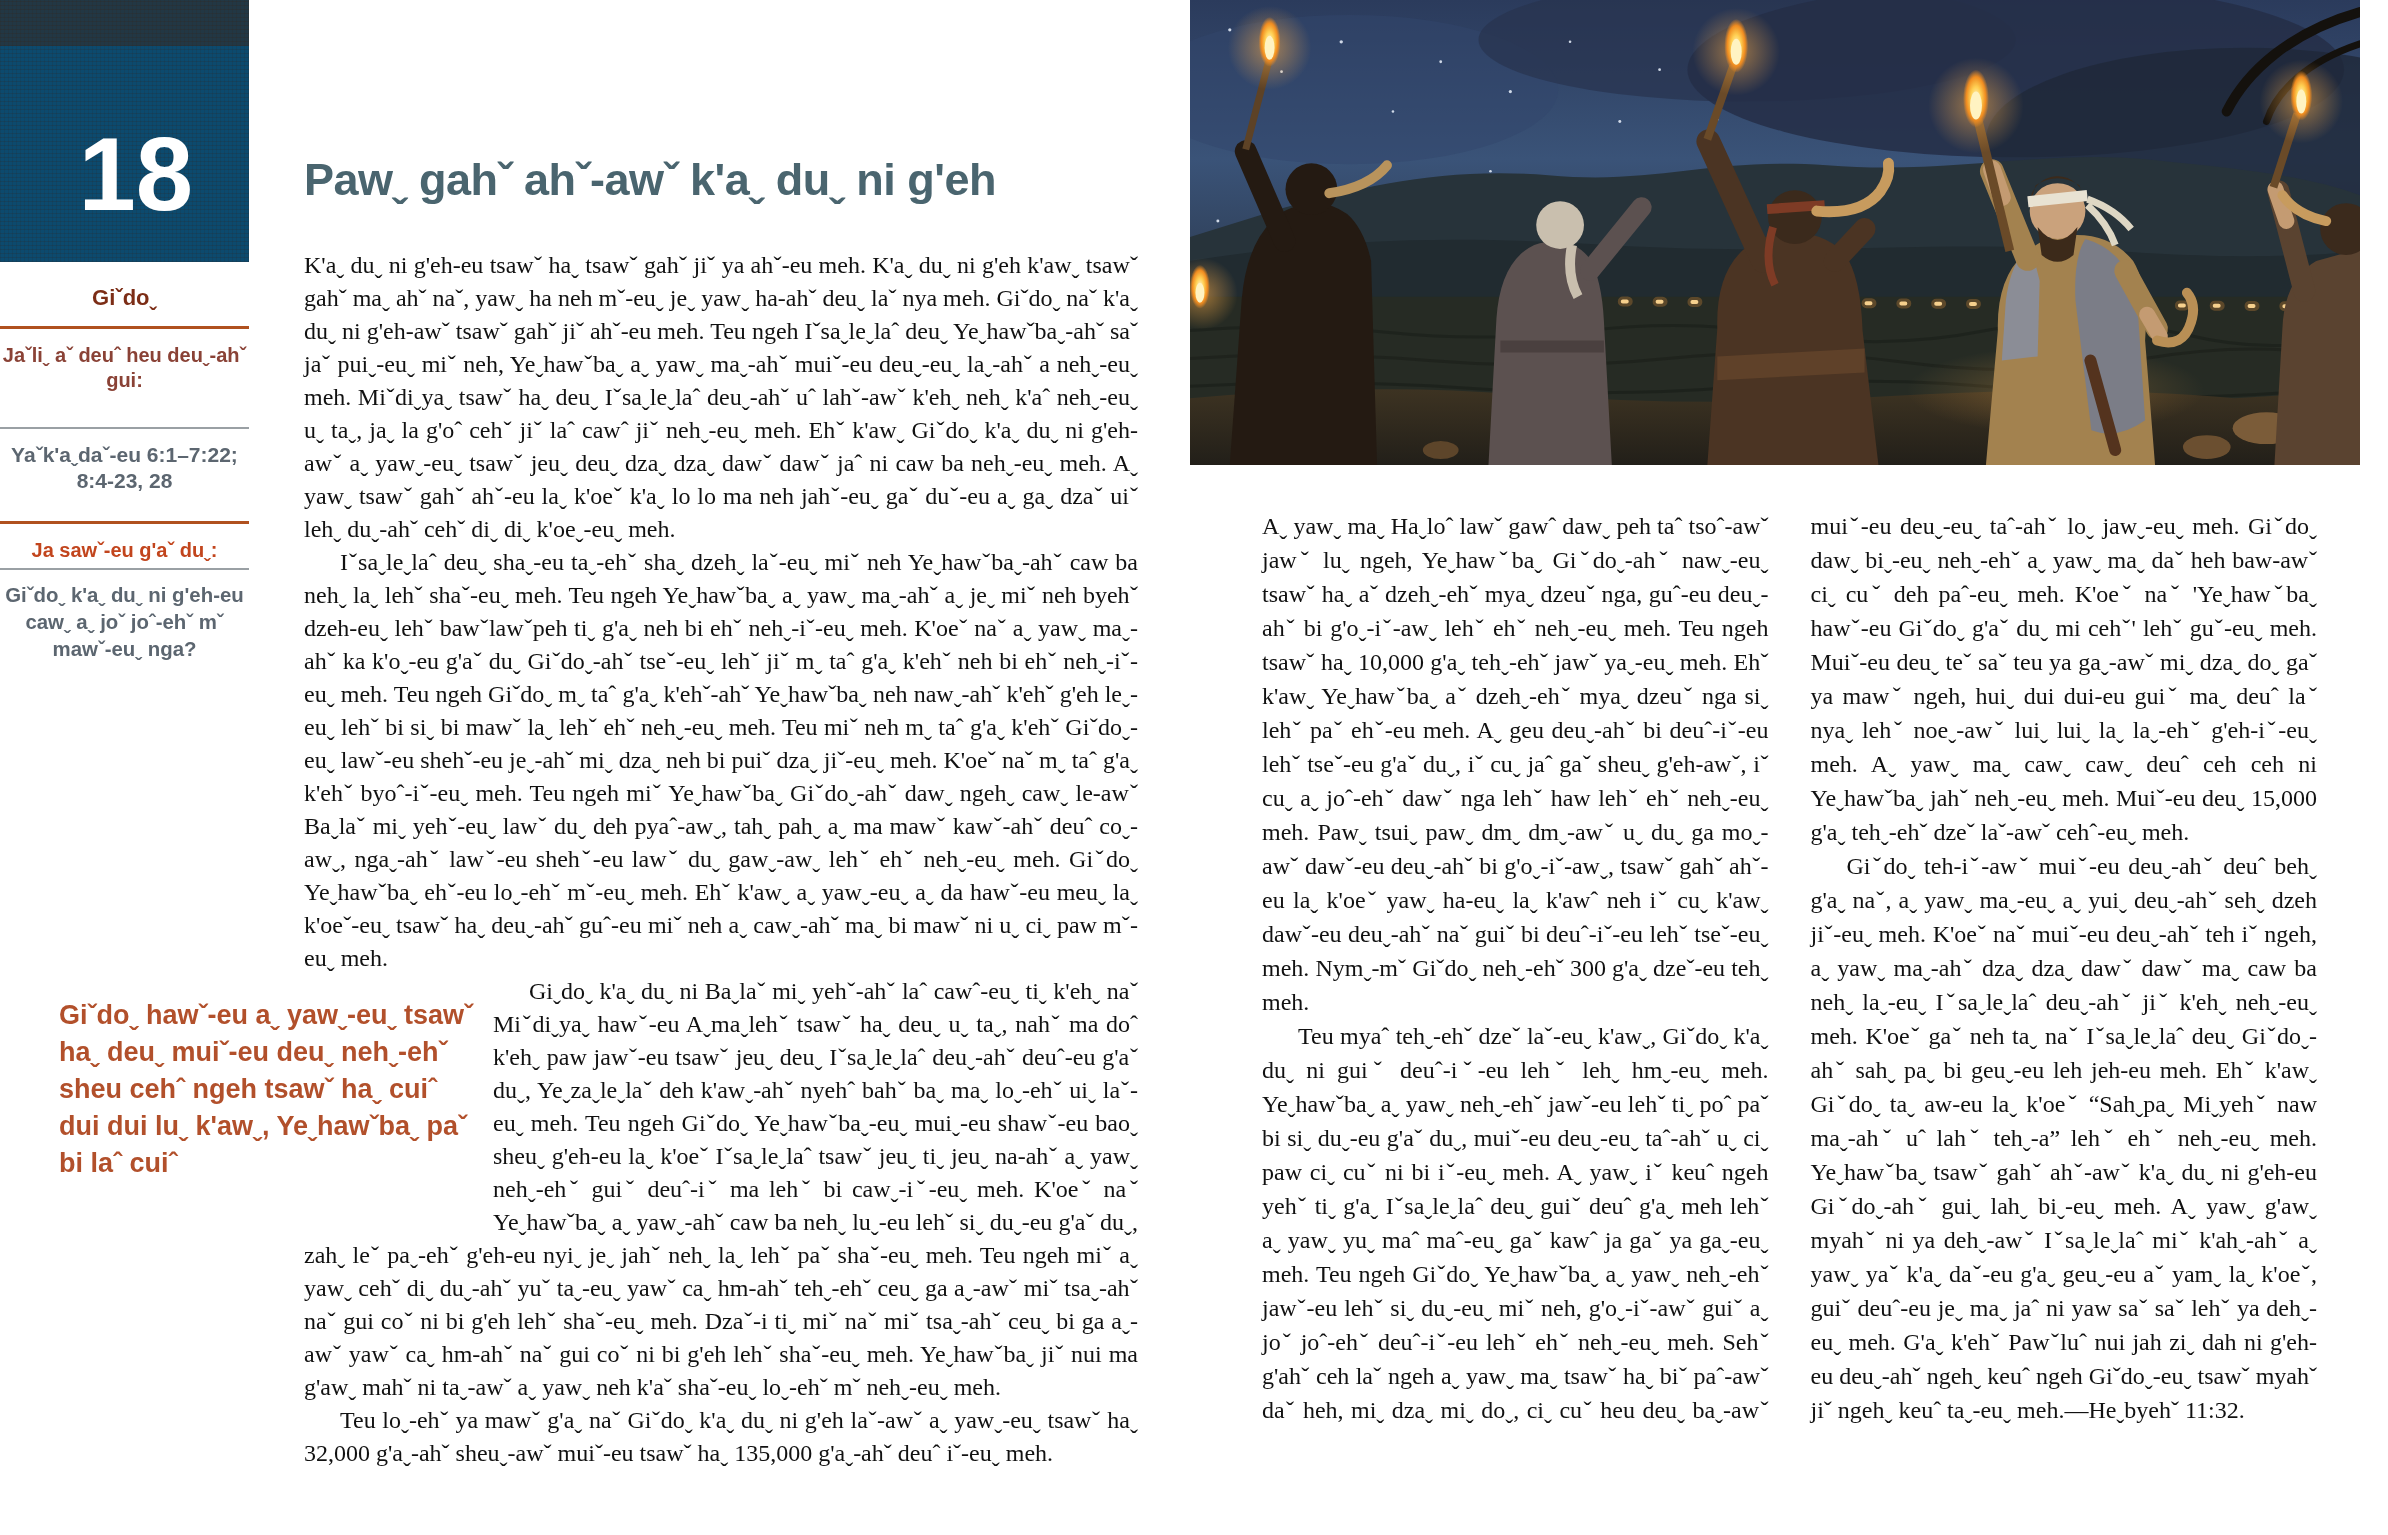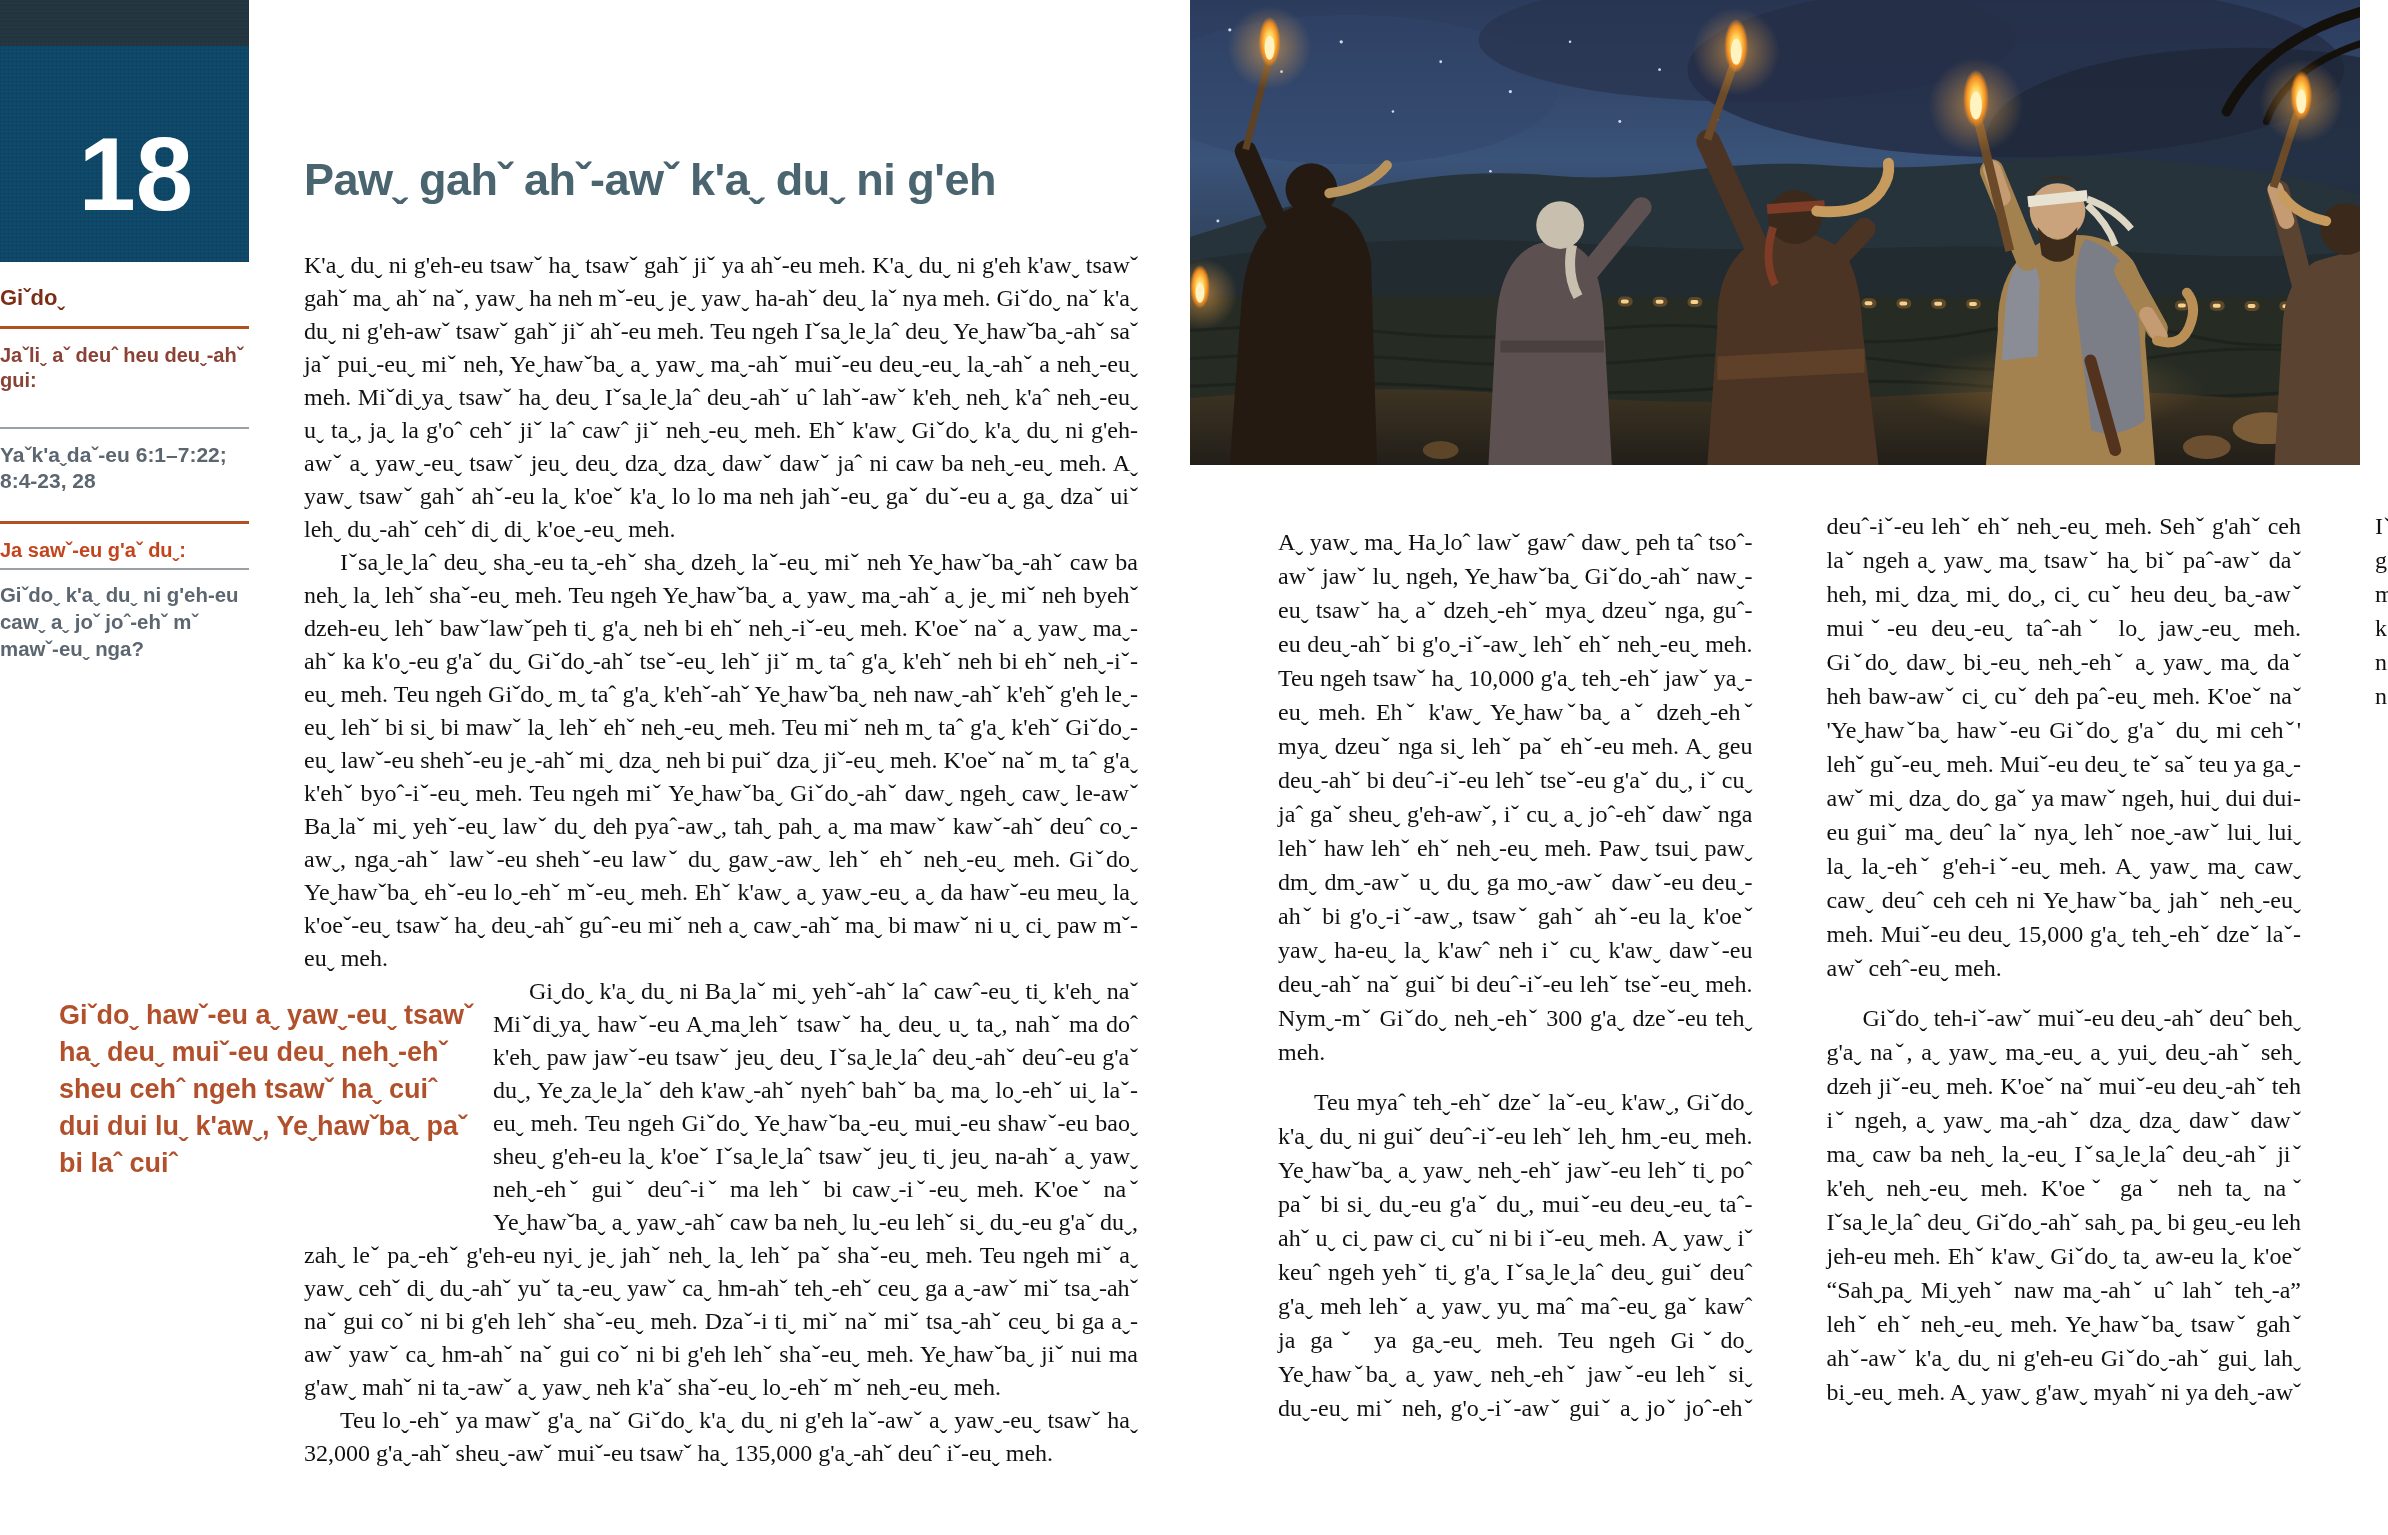--- a/index.html
+++ b/index.html
@@ -10,21 +10,21 @@
   .lesson-block{position:absolute;left:0;top:0;width:249px;height:262px;background:#0c4a6e;}
   .lesson-block .weave{position:absolute;inset:0;
       background:
         repeating-linear-gradient(0deg, rgba(60,20,0,.14) 0 1px, transparent 1px 4px),
         repeating-linear-gradient(90deg, rgba(60,20,0,.10) 0 1px, transparent 1px 4px);}
   .lesson-block .band{position:absolute;left:0;top:0;width:100%;height:46px;background:rgba(70,25,0,.38);}
   .lesson-number{position:absolute;right:56px;top:123px;
       font:700 103px/1 "Liberation Sans","DejaVu Sans",sans-serif;color:#fff;}
 
   
-  .sidebar{position:absolute;left:0;top:285px;width:249px;text-align:left;
+  .sidebar{position:absolute;left:0;top:285px;width:249px;text-align:center;
       font-family:"Liberation Sans","DejaVu Sans",sans-serif;font-weight:700;}
   .rule-o{border:none;border-top:3px solid #b0511f;margin:0;}
   .rule-g{border:none;border-top:2px solid #9aa0a4;margin:0;}
   .s-book{font-size:22px;color:#7c2d16;padding:0 0 15px;}
   .s-h2{font-size:20px;line-height:25px;color:#8a4236;padding:14px 0 34px;}
   .s-scripture{font-size:21px;line-height:26px;color:#5c6670;padding:13px 0 27px;}
   .s-h3{font-size:20px;color:#c2451d;padding:15px 0 6px;}
   .s-question{font-size:20.4px;line-height:27px;color:#5c6670;padding:12px 0 0;}
 
   
@@ -34,21 +34,21 @@
   .main-col{position:absolute;left:304px;top:249px;width:834px;
       font-size:24px;line-height:33px;text-align:justify;}
   .main-col p{margin:0;}
   p.ind{text-indent:36px;}
   .pullquote{float:left;width:416px;margin:22px 18px 28px -245px;
       font:700 27px/37px "Liberation Sans","DejaVu Sans",sans-serif;
       color:#b2502b;text-align:left;}
   .cols{position:absolute;left:1262px;top:509px;width:1055px;height:925px;
       column-count:2;column-gap:42px;column-fill:auto;
       font-size:24px;line-height:34px;text-align:justify;}
-  .cols p{margin:16px;font-family:Liberation Serif, serif;}
+  .cols p{margin:0;font-family:Liberation Serif, serif;}
 
   
   .hero{position:absolute;left:1190px;top:0;width:1170px;height:465px;margin:0;overflow:hidden;}
   .hero svg{display:block;width:100%;height:100%;}
 </style>
 </head>
 <body>
 
 <div class="page">
 

